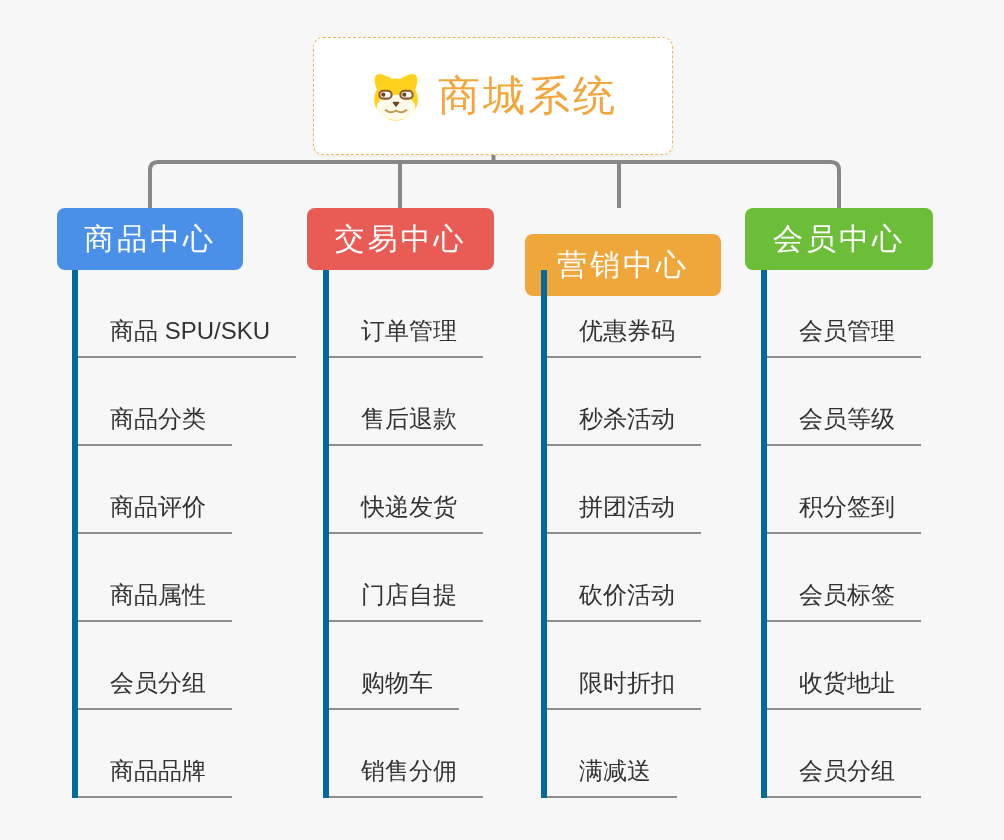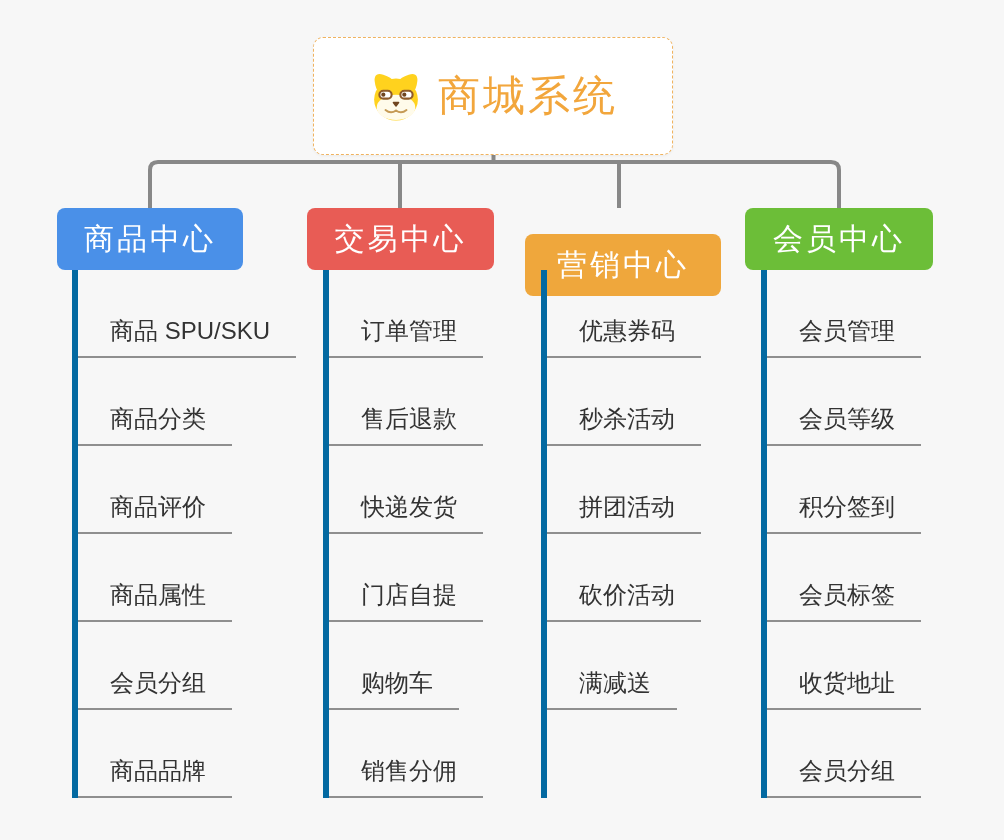--- a/index.html
+++ b/index.html
@@ -156,20 +156,23 @@
     <div class="leaf">
         <span>秒杀活动</span>
       </div>
     <div class="leaf">
         <span>拼团活动</span>
       </div>
     <div class="leaf">
         <span>砍价活动</span>
       </div>
     <div class="leaf">
+        <span>限时折扣</span>
+      </div>
+    <div class="leaf">
         <span>满减送</span>
       </div>
   </div>
 
   <div class="col c3">
     <div class="leaf">
         <span>会员管理</span>
       </div>
     <div class="leaf">
         <span>会员等级</span>

